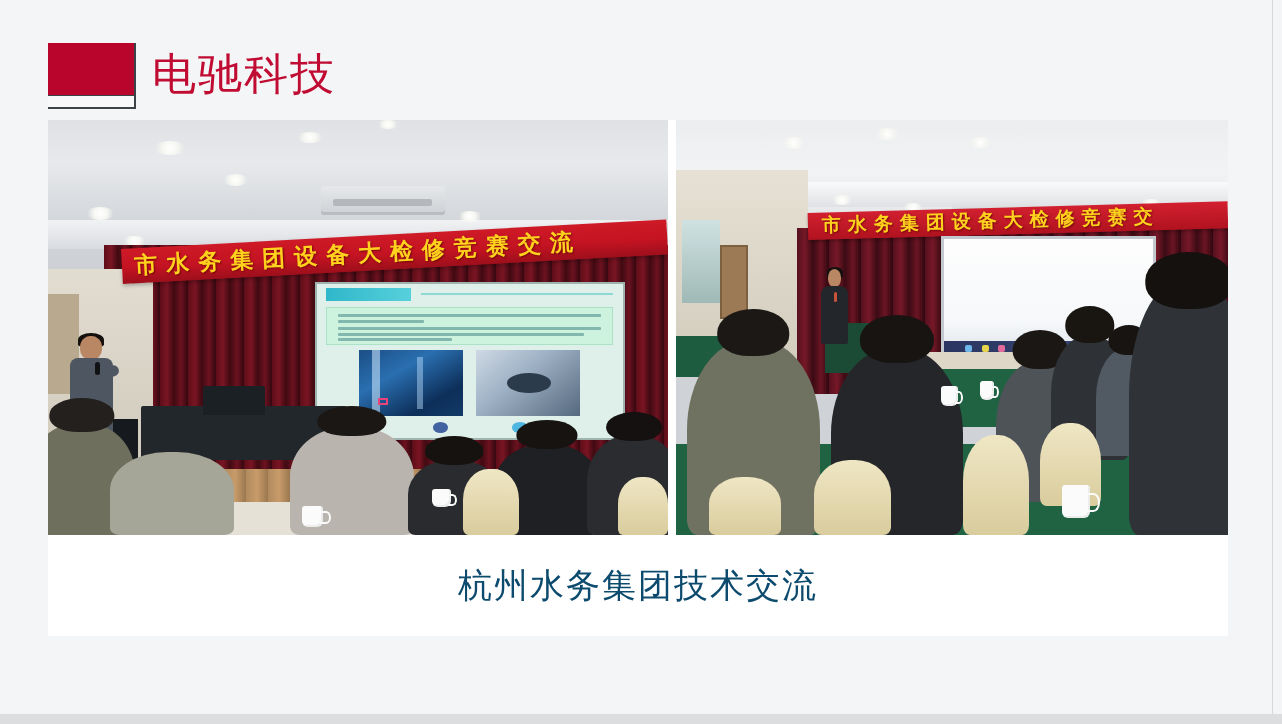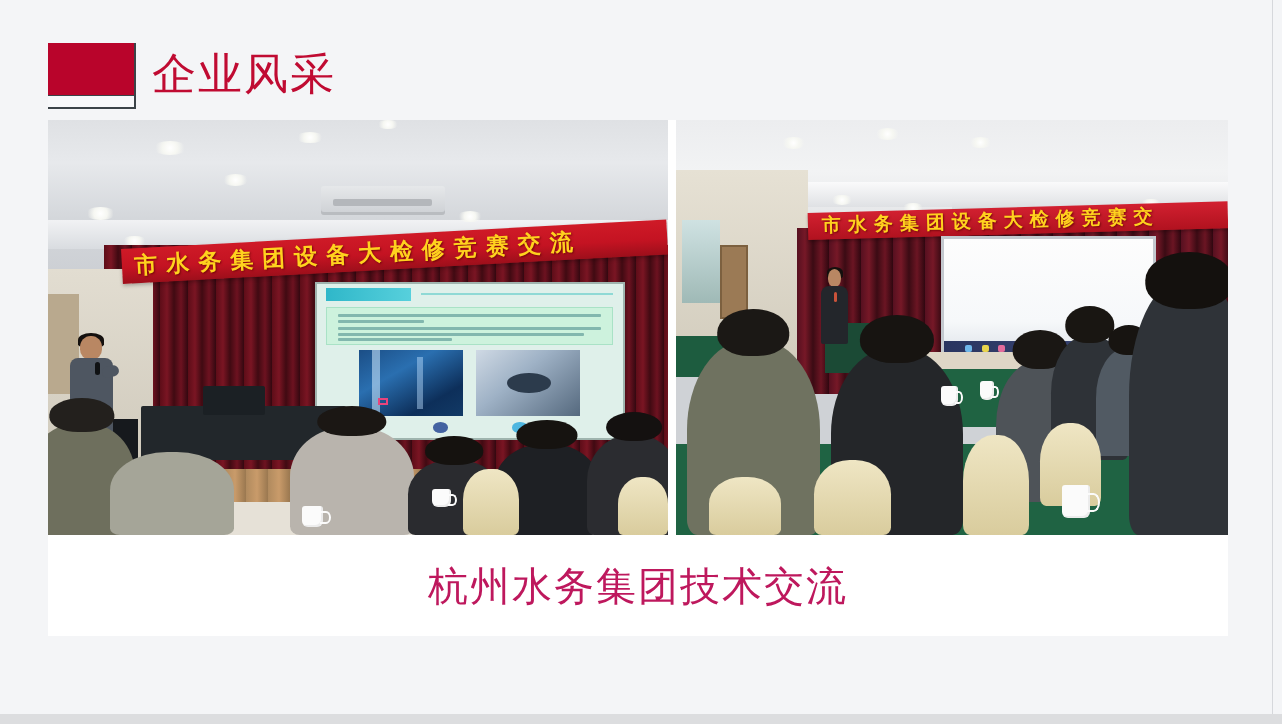--- a/index.html
+++ b/index.html
@@ -65,24 +65,24 @@
   .photo.left  { width:620px; }
   .photo.right { width:552px; }
 
   .caption-row {
     position:absolute; left:0; top:415px;
     width:1180px; height:101px;
     display:flex; align-items:center; justify-content:center;
     background:#ffffff;
   }
   .caption {
-    font-size:40px; line-height:44px;
-    color:#be185d;
+    font-size:34px; line-height:44px;
+    color:#0c4a6e;
     letter-spacing:2px;
-    font-family:Liberation Sans, sans-serif;
+    font-family:Liberation Serif, serif;
     white-space:nowrap;
   }
 
   
   .bottom-band {
     position:absolute; left:0; bottom:0; width:1282px; height:10px;
     background:#dcdddf;
   }
   .scrollbar-edge {
     position:absolute; right:9px; top:0; width:1px; height:714px;
@@ -343,21 +343,21 @@
 <body>
 
 <div class="page">
 
   <div class="header">
 
     <div class="title-block">
       <div class="strip"></div>
     </div>
 
-    <div class="page-title">企业风采</div>
+    <div class="page-title">电驰科技</div>
 
   </div>
 
   <div class="card">
 
     <div class="gallery">
 
       <div class="photo left">
         <div class="p1-ceiling"></div>
         <div class="p1-ceil-soffit"></div>

